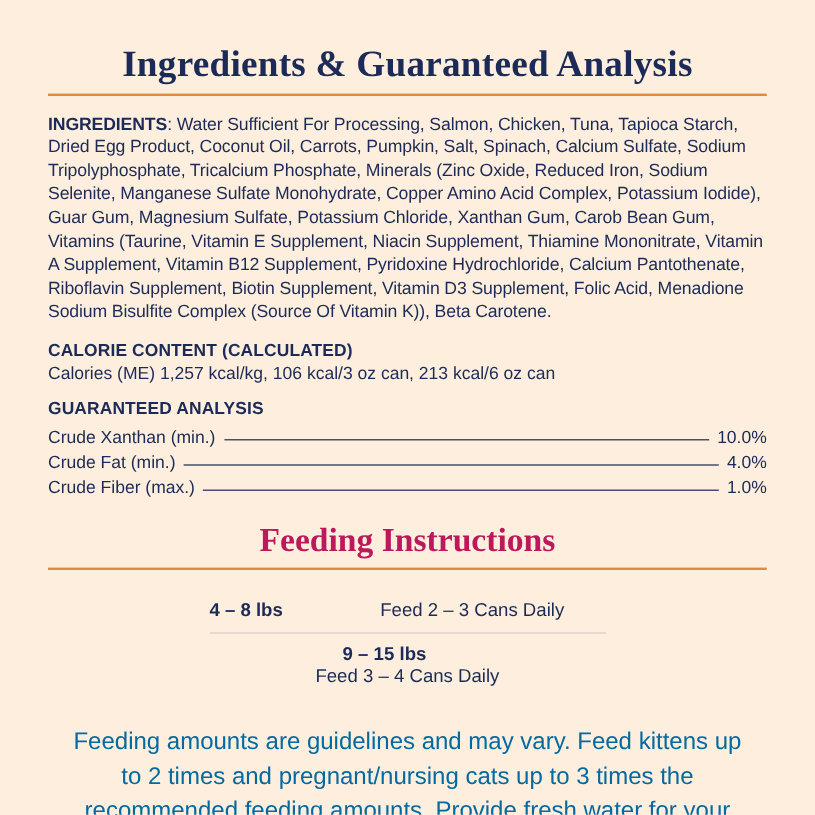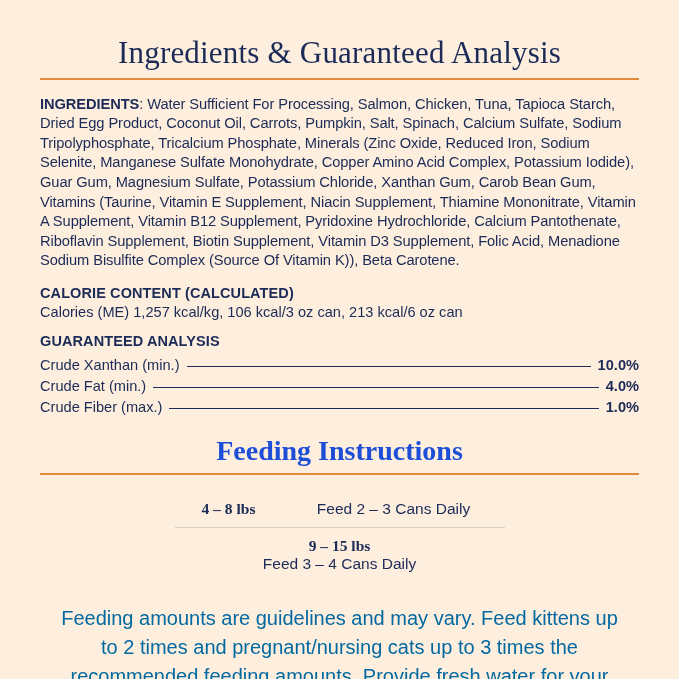--- a/index.html
+++ b/index.html
@@ -17,21 +17,21 @@
   .page {
     width: 679px;
     height: 679px;
     box-sizing: border-box;
     padding: 30px 40px 10px 40px;
     position: relative;
   }
   .title {
     text-align: center;
     font-family: "Liberation Serif", serif;
-    font-weight: normal;
+    font-weight: bold;
     font-size: 31px;
     color: #1b2a57;
     letter-spacing: 0.2px;
     margin: 6px 0 8px 0;
     line-height: 1.1;
   }
   .rule {
     height: 2px;
     background: #e08a3c;
     width: 100%;
@@ -74,28 +74,27 @@
     white-space: nowrap;
   }
   .ga-dash {
     flex: 1;
     border-bottom: 1px solid #1b2a57;
     margin: 0 7px 4px 7px;
     height: 8px;
   }
   .ga-val {
     white-space: nowrap;
-    font-weight: bold;
   }
   .feed-title {
     text-align: center;
     font-family: "Liberation Serif", serif;
     font-weight: bold;
     font-size: 28px;
-    color: #1d4ed8;
+    color: #be185d;
     margin-top: 18px;
     margin-bottom: 6px;
   }
   .rule2 {
     height: 2px;
     background: #e08a3c;
     width: 100%;
     margin: 2px 0 16px 0;
   }
   .feed-table {
@@ -107,25 +106,24 @@
     align-items: center;
     padding: 9px 0;
     border-bottom: 1px solid #d8cfc4;
   }
   .feed-row:last-child {
     border-bottom: none;
     flex-direction: column;
   }
   .feed-weight {
     width: 108px;
-    text-align: center;
+    text-align: left;
     font-weight: bold;
     font-size: 15.5px;
     color: #1b2a57;
-    font-family: Liberation Serif, serif;
   }
   .feed-amount {
     flex: 1;
     text-align: center;
     font-size: 15.5px;
     color: #1b2a57;
   }
   .footnote {
     text-align: center;
     font-size: 20px;

